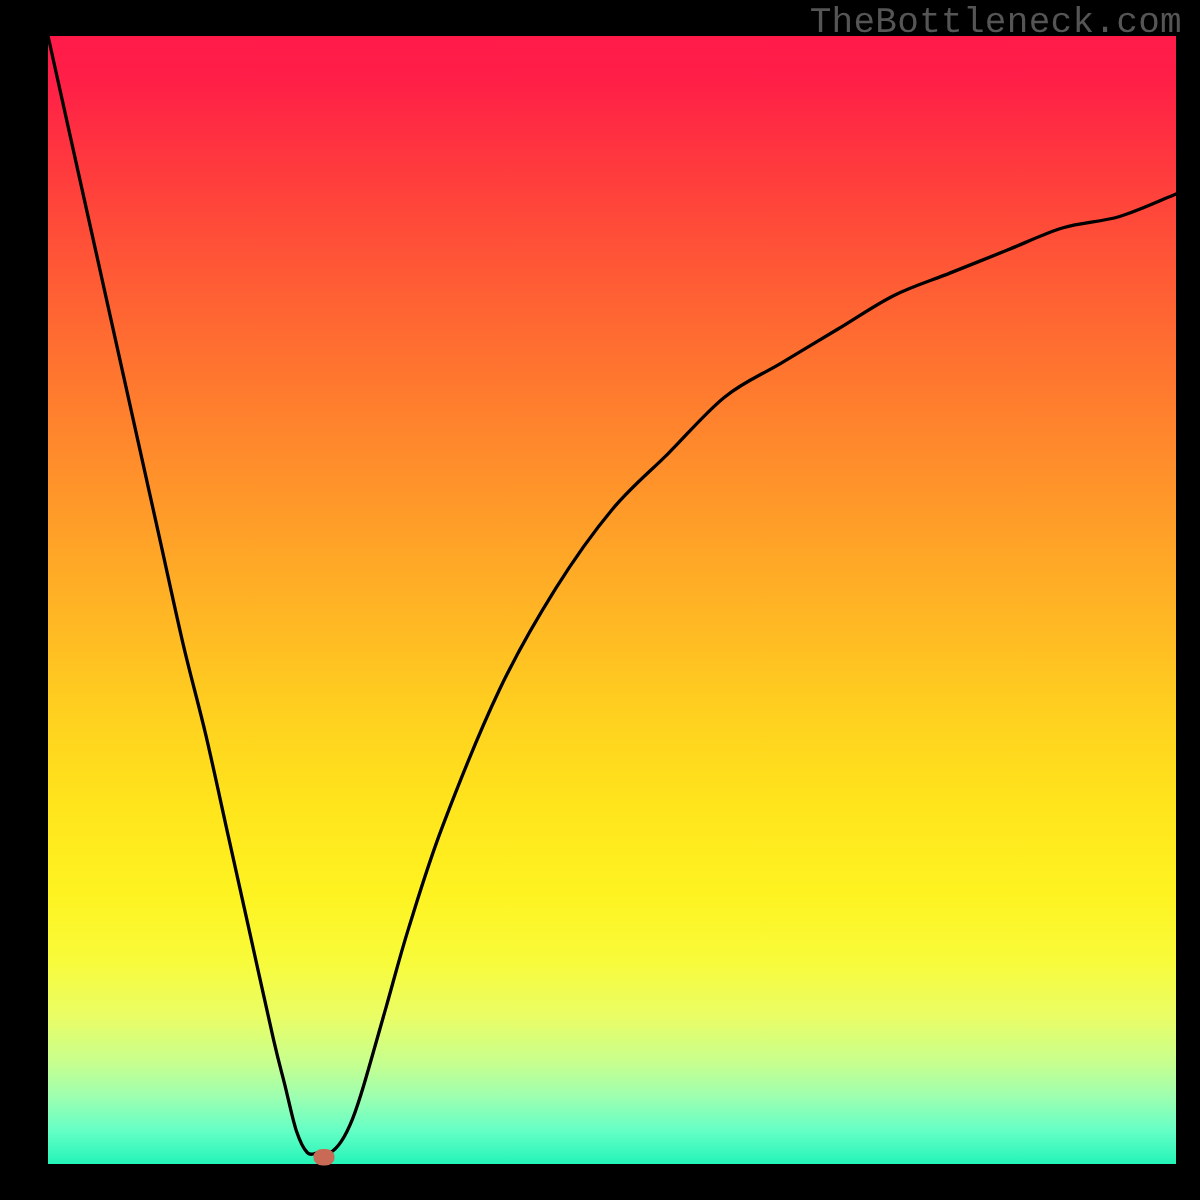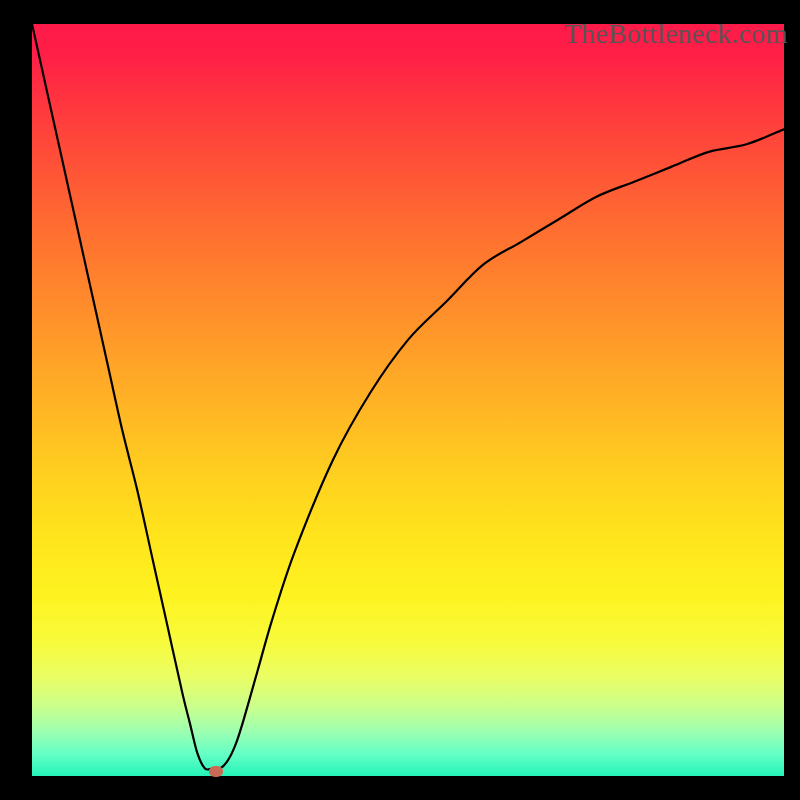--- a/index.html
+++ b/index.html
@@ -5,25 +5,25 @@
   * { margin: 0; padding: 0; box-sizing: border-box; }
   html, body { width: 800px; height: 800px; overflow: hidden; background: #000; }
   .outer {
     width: 800px;
     height: 800px;
     background: #000;
     position: relative;
   }
   .watermark {
     position: absolute;
-    top: 18px;
+    top: 2px;
     right: 12px;
     color: #555;
-    font-family: Liberation Serif, serif;
-    font-size: 28px;
+    font-family: Liberation Mono, monospace;
+    font-size: 24px;
     font-weight: 500;
     letter-spacing: 0.2px;
     z-index: 3;
   }
   .plot {
     position: absolute;
     left: 32px;
     top: 24px;
     width: 752px;
     height: 752px;

